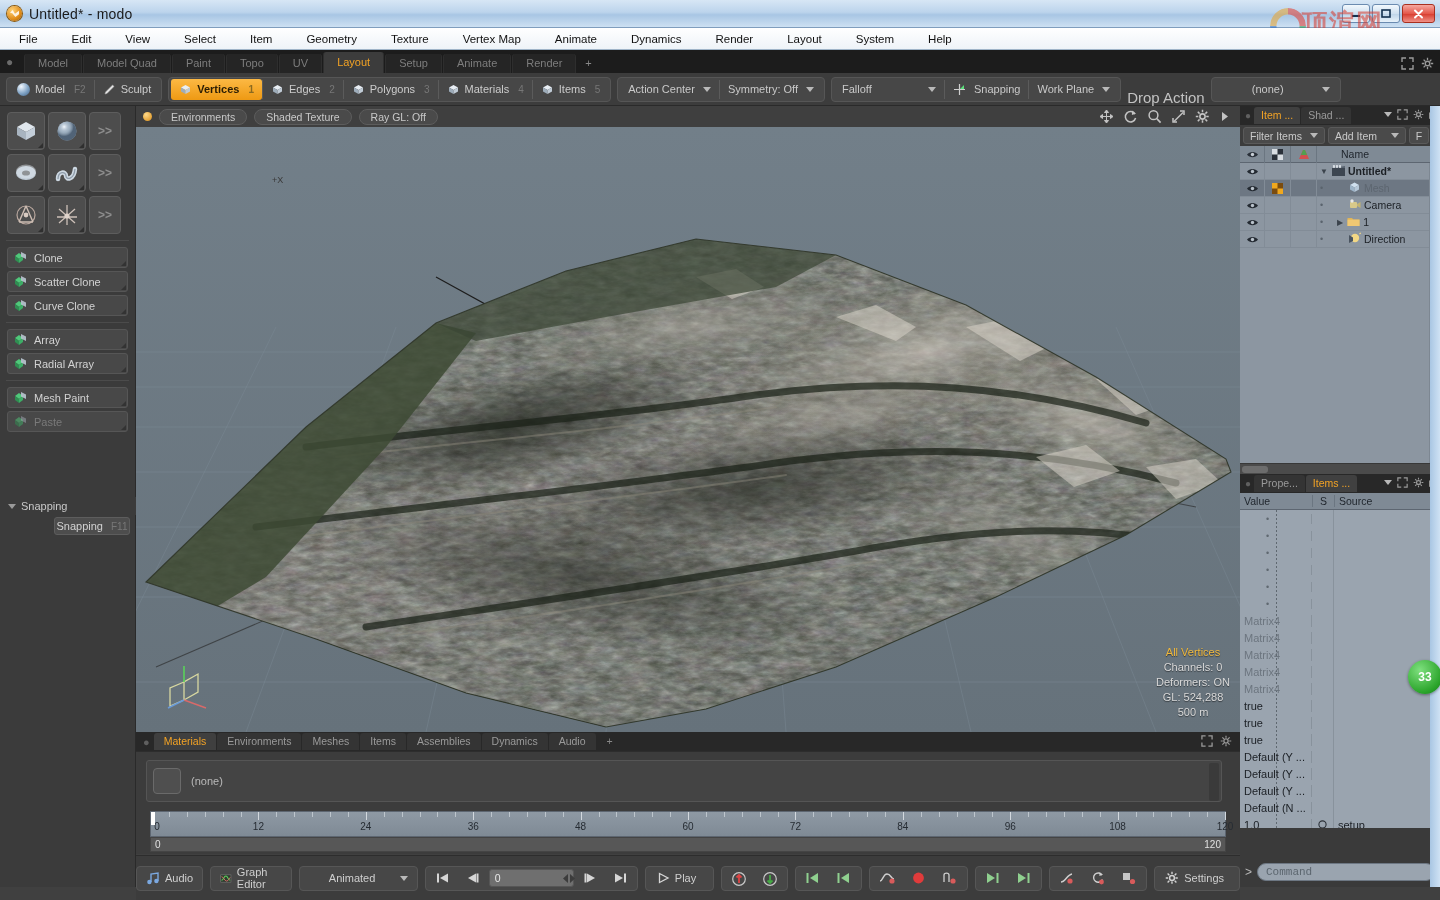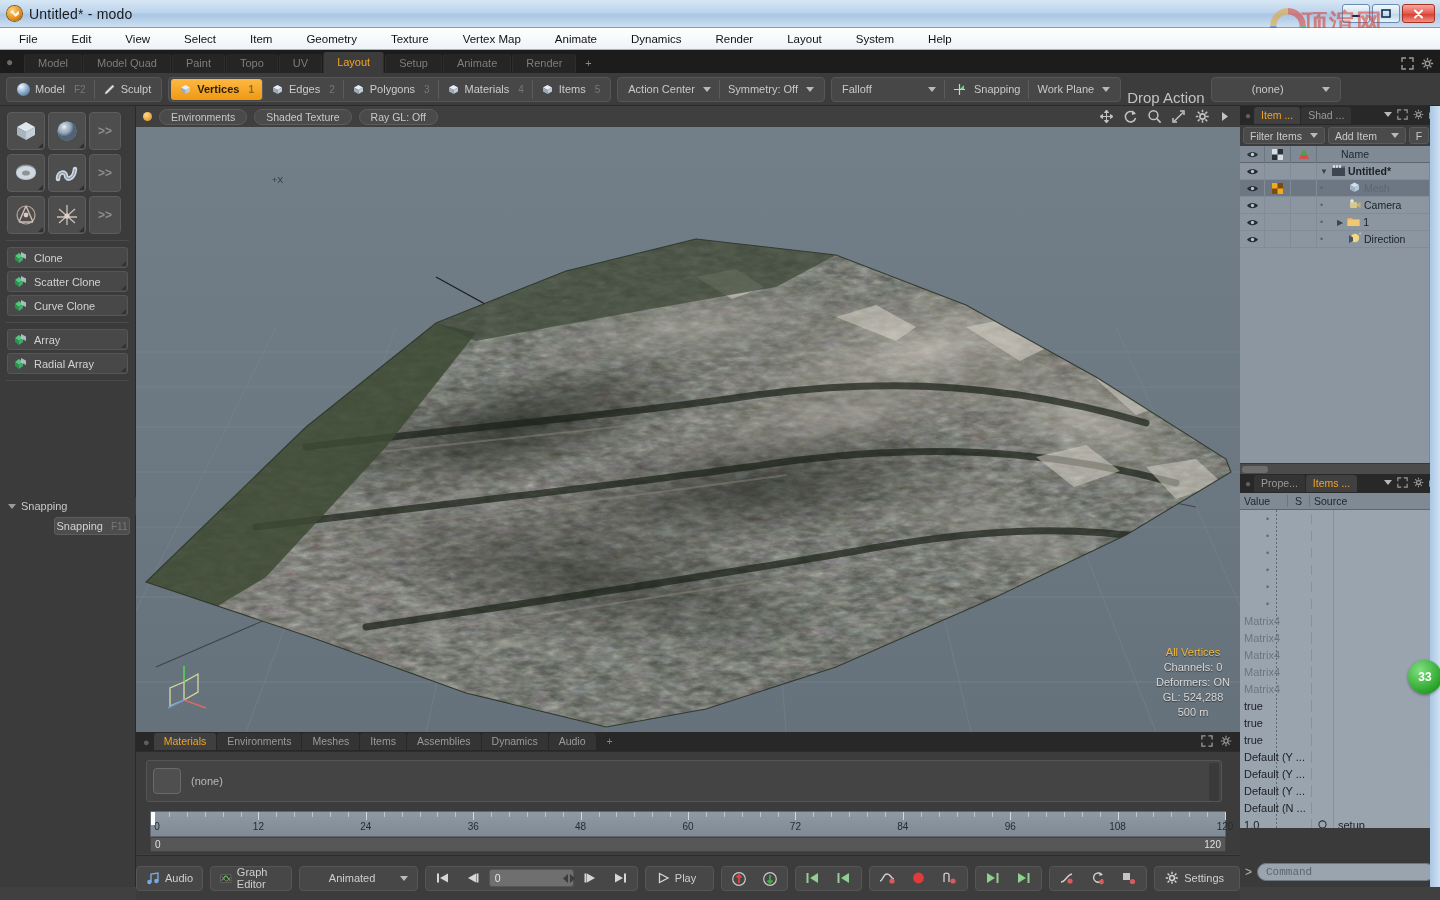--- a/index.html
+++ b/index.html
@@ -595,20 +595,40 @@
           <svg width="14" height="13" viewBox="0 0 14 13">
             <path d="M1 5 L5 2 L9 5 L5 8 Z" fill="#4fc97a" opacity="1"></path>
             <path d="M1 5 L5 8 L5 12 L1 9 Z" fill="#2f8f52" opacity="1"></path>
             <path d="M9 5 L5 8 L5 12 L9 9 Z" fill="#3dad66" opacity="1"></path>
             <path d="M7 1 L12 3.5 L12 8 L7 5.5 Z" fill="#b8c4cf" opacity="0.9"></path>
           </svg>
           <span>Radial Array</span>
         </div>
       </div>
     <div class="divline"></div>
+    <div id="paintbtns">
+        <div class="listbtn">
+          <svg width="14" height="13" viewBox="0 0 14 13">
+            <path d="M1 5 L5 2 L9 5 L5 8 Z" fill="#4fc97a" opacity="1"></path>
+            <path d="M1 5 L5 8 L5 12 L1 9 Z" fill="#2f8f52" opacity="1"></path>
+            <path d="M9 5 L5 8 L5 12 L9 9 Z" fill="#3dad66" opacity="1"></path>
+            <path d="M7 1 L12 3.5 L12 8 L7 5.5 Z" fill="#b8c4cf" opacity="0.9"></path>
+          </svg>
+          <span>Mesh Paint</span>
+        </div>
+        <div class="listbtn dim">
+          <svg width="14" height="13" viewBox="0 0 14 13">
+            <path d="M1 5 L5 2 L9 5 L5 8 Z" fill="#4fc97a" opacity="0.5"></path>
+            <path d="M1 5 L5 8 L5 12 L1 9 Z" fill="#2f8f52" opacity="0.5"></path>
+            <path d="M9 5 L5 8 L5 12 L9 9 Z" fill="#3dad66" opacity="0.5"></path>
+            <path d="M7 1 L12 3.5 L12 8 L7 5.5 Z" fill="#b8c4cf" opacity="0.4"></path>
+          </svg>
+          <span>Paste</span>
+        </div>
+      </div>
 
     <div class="snapsec">
       <div class="sechead">
         <span class="tri"></span>
         <span>Snapping</span>
       </div>
       <div class="snapbtn">
         <span>Snapping</span>
         <span class="hot">F11</span>
       </div>
@@ -1246,21 +1266,21 @@
         </svg>
         <svg class="icn" width="11" height="11" viewBox="0 0 13 13">
           <circle cx="6.5" cy="6.5" r="2.3" fill="none" stroke="#9a9a9a" stroke-width="1.4"></circle>
           <path d="M6.5 .8v2.2M6.5 10v2.2M.8 6.5h2.2M10 6.5h2.2M2.6 2.6l1.6 1.6M8.8 8.8l1.6 1.6M10.4 2.6 8.8 4.2M4.2 8.8 2.6 10.4" stroke="#9a9a9a" stroke-width="1.3"></path>
         </svg>
         <span style="color:#9a9a9a;font-size:9px;">▶</span>
       </div>
     </div>
 
     <div class="chanhdr">
-      <span style="width:48px;padding-left:4px;border-right:1px solid #6b7681;">Value</span>
+      <span style="width:73px;padding-left:4px;border-right:1px solid #6b7681;">Value</span>
       <span style="width:22px;text-align:center;border-right:1px solid #6b7681;">S</span>
       <span style="padding-left:4px;">Source</span>
     </div>
     <div class="chanlist">
       <span class="dotline"></span>
       <div id="chanrows" style="position:relative;">
           <div class="crow">
             <span class="cv dimtxt" style="width:72px;padding-left:4px;border-right:1px solid #88929c;display:flex;align-items:center;">
               <span style="color:#5f6870;font-size:9px;margin-left:22px;">•</span>
             </span>

